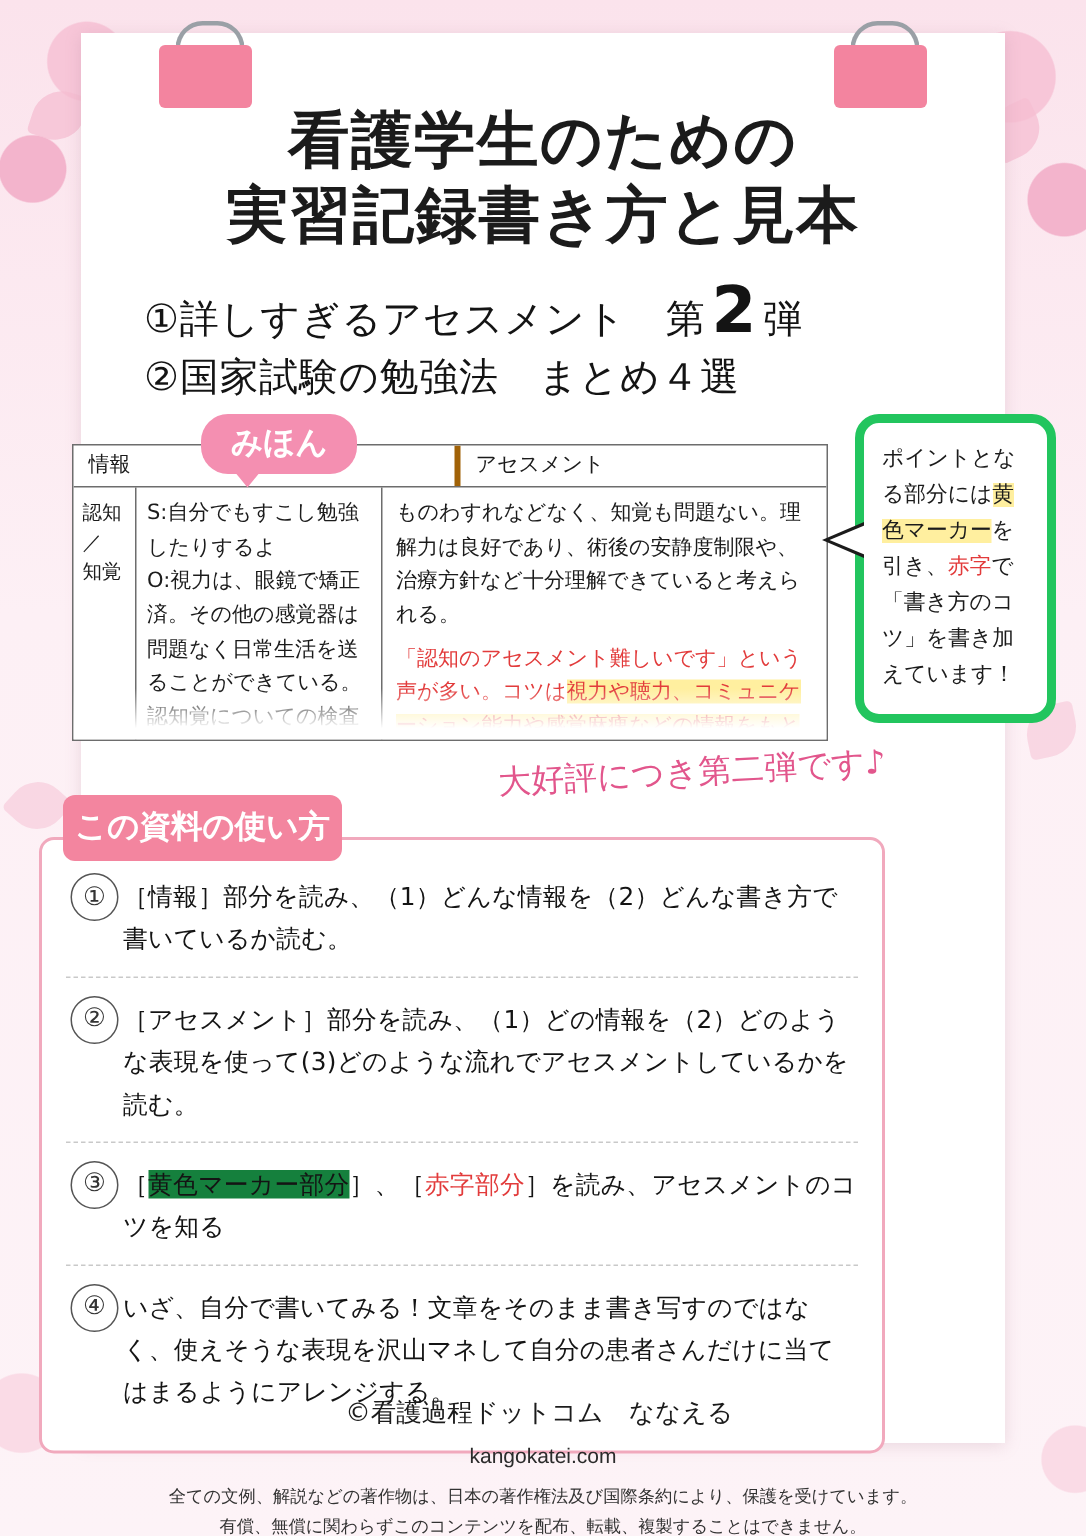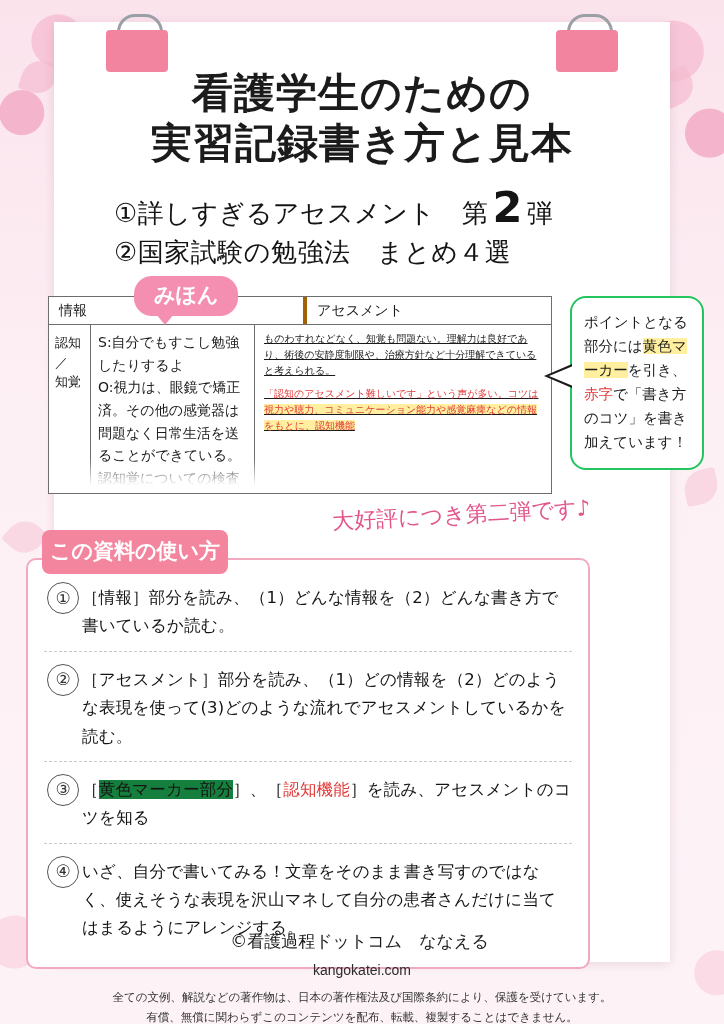--- a/index.html
+++ b/index.html
@@ -86,22 +86,21 @@
     font-family: "DejaVu Sans", sans-serif;
     font-weight: bold;
     font-size: 41px;
     letter-spacing: 1px;
     color: #1b1b1b;
     line-height: 1.22;
   }
 
   .subtitle-wrap {
     margin-top: 20px;
-    padding-left: 28px;
-    margin-left: 32px;
+    padding-left: 42px;
   }
   .sub-line {
     font-family: "DejaVu Sans", sans-serif;
     font-size: 26px;
     color: #141414;
     line-height: 1.5;
     letter-spacing: .5px;
     display: flex;
     align-items: baseline;
   }
@@ -194,24 +193,23 @@
   .sample .lcol .text {
     flex: 1;
     padding: 6px 6px 0 7px;
     font-size: 14px;
     line-height: 1.62;
     color: #1b1b1b;
   }
   .sample .rcol {
     flex: 1;
     padding: 6px 8px 0 9px;
-    font-size: 10px;
+    font-size: 14px;
     line-height: 1.62;
     color: #1b1b1b;
-    text-decoration: underline;
   }
   .sample .rcol .red {
     color: #e23b3b;
   }
   .sample .rcol .marker {
     background: #ffef9f;
   }
   .sample .fade {
     position: absolute;
     left: 0; right: 0; bottom: 0;
@@ -219,30 +217,29 @@
     background: linear-gradient(180deg, rgba(255,255,255,0) 0%, #ffffff 78%);
   }
 
   
   .callout {
     position: absolute;
     left: 570px;
     top: 276px;
     width: 134px;
     background: #ffffff;
-    border: 2px solid #22c55e;
+    border: 6px solid #22c55e;
     border-radius: 16px;
     padding: 12px 12px 14px;
     font-family: "DejaVu Sans", sans-serif;
     font-size: 14.5px;
     line-height: 1.66;
     color: #1b1b1b;
     z-index: 7;
     box-sizing: border-box;
-    margin-top: 20px;
   }
   .callout .marker { background: #ffef9f; }
   .callout .red { color: #e23b3b; }
   .callout .tail {
     position: absolute;
     left: -28px;
     top: 66px;
     width: 0; height: 0;
     border-top: 12px solid transparent;
     border-bottom: 12px solid transparent;
@@ -461,21 +458,21 @@
         <span>②</span>
       </div>
     <div class="body">［アセスメント］部分を読み、（1）どの情報を（2）どのような表現を使って(3)どのような流れでアセスメントしているかを読む。</div>
   </div>
 
   <div class="step">
     <div class="num">
         <span>③</span>
       </div>
     <div class="body">
-      <span>［</span><span class="marker">黄色マーカー部分</span><span>］、［</span><span class="red">認知機能</span><span>］を読み、アセスメントのコツを知る</span>
+      <span>［</span><span class="marker">黄色マーカー部分</span><span>］、［</span><span class="red">赤字部分</span><span>］を読み、アセスメントのコツを知る</span>
     </div>
   </div>
 
   <div class="step">
     <div class="num">
         <span>④</span>
       </div>
     <div class="body">いざ、自分で書いてみる！文章をそのまま書き写すのではなく、使えそうな表現を沢山マネして自分の患者さんだけに当てはまるようにアレンジする。</div>
   </div>
 

